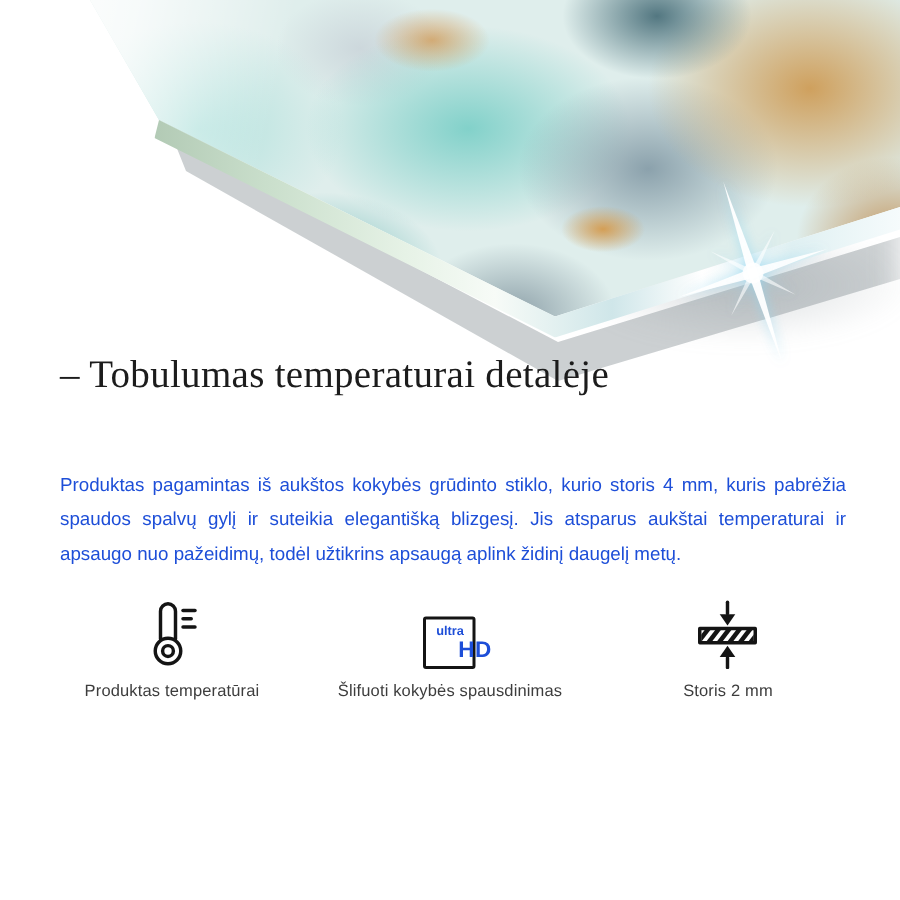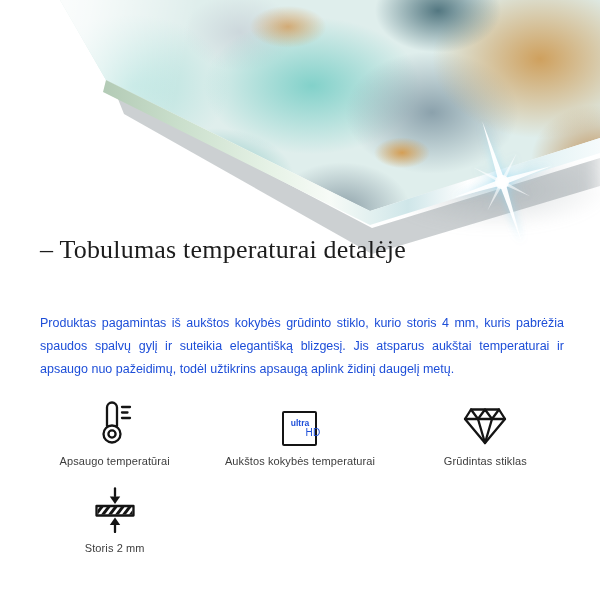--- a/index.html
+++ b/index.html
@@ -48,21 +48,21 @@
   .features{position:absolute;left:22px;top:400px;width:556px;
     display:grid;grid-template-columns:repeat(3,1fr);row-gap:20px;}
   .feature{display:flex;flex-direction:column;align-items:center;text-align:center;}
   .f-icon{height:46px;display:flex;align-items:flex-end;justify-content:center;margin-bottom:9px;}
   .f-label{font-size:11px;color:#3d3d3d;letter-spacing:.1px;}
   .icon-stroke{stroke:#141414;stroke-width:2.3;fill:none;stroke-linecap:round;stroke-linejoin:round;}
   .icon-fill{fill:#141414;}
   .uhd{width:31px;height:31px;border:2.5px solid #141414;border-radius:2px;
     display:flex;flex-direction:column;justify-content:center;line-height:1;color:#1d4ed8;}
   .uhd-top{font-size:8.5px;font-weight:700;margin-bottom:1px;}
-  .uhd-bottom{font-size:10px;font-weight:400;letter-spacing:.3px;padding-left:21px;}
+  .uhd-bottom{font-size:15px;font-weight:700;letter-spacing:.3px;padding-left:21px;}
 </style>
 </head>
 <body>
 
 <div class="canvas">
 
   <div class="hero">
     <div class="glass-shadow"></div>
     <div class="glass-shadow2"></div>
     <div class="glass-top"></div>
@@ -93,45 +93,34 @@
       <div class="f-icon">
         <svg width="38" height="46" viewBox="0 0 38 46">
           <path class="icon-stroke" d="M11 26 V7.5 A5 5 0 0 1 21 7.5 V26"></path>
           <circle class="icon-stroke" cx="16" cy="34" r="8.5"></circle>
           <circle class="icon-stroke" cx="16" cy="34" r="3.6" stroke-width="2"></circle>
           <line class="icon-stroke" x1="26" y1="7" x2="34" y2="7" stroke-width="2.1"></line>
           <line class="icon-stroke" x1="26" y1="12.5" x2="31.5" y2="12.5" stroke-width="2.1"></line>
           <line class="icon-stroke" x1="26" y1="18" x2="34" y2="18" stroke-width="2.1"></line>
         </svg>
       </div>
-      <div class="f-label">Apsaugo temperatūrai</div>
+      <div class="f-label">Produktas temperatūrai</div>
     </div>
 
     <div class="feature">
       <div class="f-icon">
         <div class="uhd">
           <span class="uhd-top">ultra</span>
           <span class="uhd-bottom">HD</span>
         </div>
       </div>
-      <div class="f-label">Aukštos kokybės temperaturai</div>
+      <div class="f-label">Šlifuoti kokybės spausdinimas</div>
     </div>
 
 
-    <div class="feature">
-      <div class="f-icon">
-        <svg width="46" height="40" viewBox="0 0 46 40">
-          <path class="icon-stroke" stroke-width="2.2" d="M9 3.5 H37 L43 13 L23 37 L3 13 Z"></path>
-          <path class="icon-stroke" stroke-width="2" d="M3 13 H43"></path>
-          <path class="icon-stroke" stroke-width="2" d="M9 3.5 L16 13 L23 3.5 L30 13 L37 3.5"></path>
-          <path class="icon-stroke" stroke-width="2" d="M16 13 L23 37 M30 13 L23 37"></path>
-        </svg>
-      </div>
-      <div class="f-label">Grūdintas stiklas</div>
-    </div>
 
 
     <div class="feature">
       <div class="f-icon">
         <svg width="44" height="46" viewBox="0 0 44 46">
           <defs>
               <clipPath id="bar">
                 <rect x="4.5" y="20" width="35" height="7.5"></rect>
               </clipPath>
             </defs>

